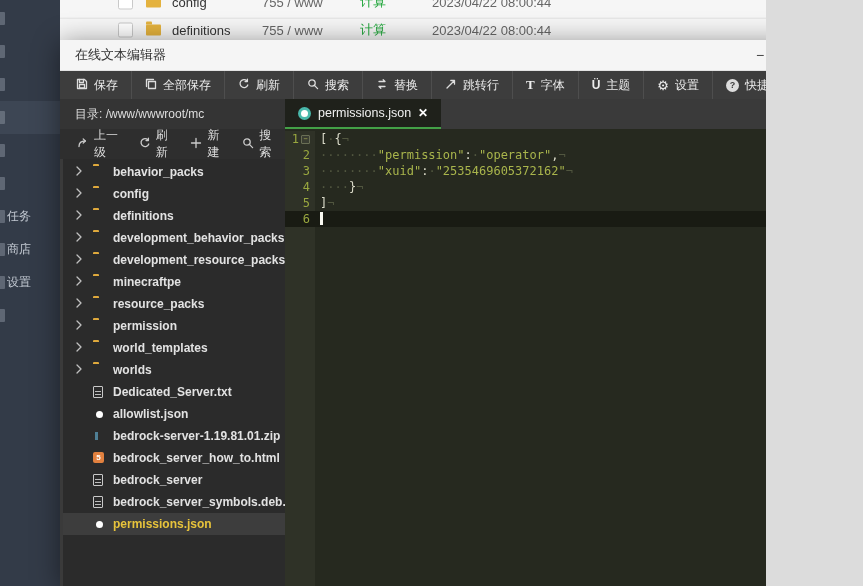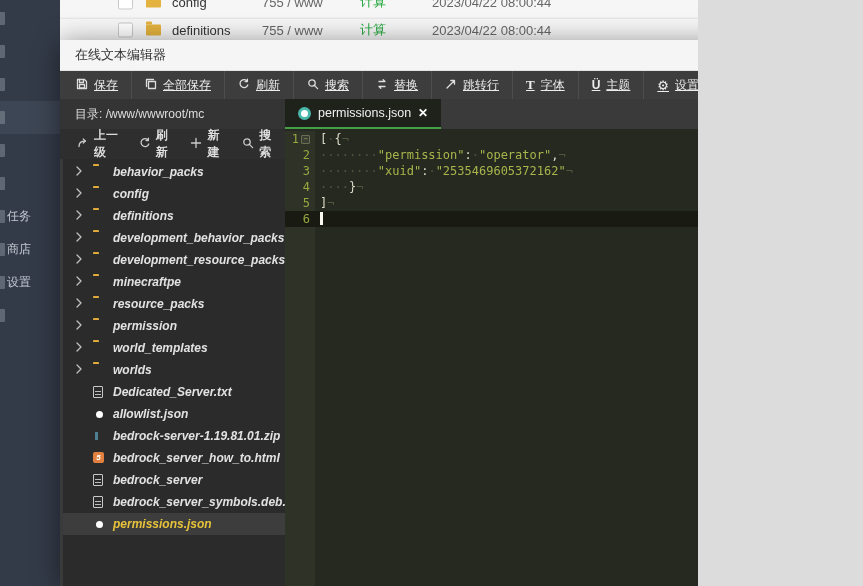--- a/index.html
+++ b/index.html
@@ -1,16 +1,16 @@
 <!DOCTYPE html>
 <html><head>
 <meta charset="utf-8">
 <style>
   html,body{margin:0;padding:0;background:#dcdcdc;}
-  .screen{position:relative;width:698px;height:586px;overflow:hidden;background:#f9a8d4;
+  .screen{position:relative;width:766px;height:586px;overflow:hidden;background:#f9a8d4;
     font-family:"Liberation Sans",sans-serif;-webkit-font-smoothing:antialiased;}
 
   
   .bg-layer{position:absolute;left:60px;top:0;right:0;bottom:0;
     background-color:#f6f6f6;
     background-image:repeating-linear-gradient(to bottom,#f6f6f6 0 37.3px,#e2e2e2 37.3px 38.3px);
     background-position:0 -19.3px;}
   .bg-row{position:absolute;left:0;right:0;}
   .bg-cell{position:absolute;top:50%;transform:translateY(-50%);font-size:13px;color:#444;white-space:nowrap;}
   .bg-checkbox{width:13px;height:13px;background:#fff;border:1px solid #c9c9c9;border-radius:2px;}
@@ -34,41 +34,41 @@
     display:flex;flex-direction:column;box-shadow:0 3px 26px rgba(0,0,0,.45);}
   .titlebar{height:30px;flex:none;background:#f5f5f5;border-bottom:1px solid #e3e3e3;
     display:flex;align-items:center;padding:0 15px;}
   .title{font-size:13px;color:#333;}
   .controls{margin-left:auto;display:flex;align-items:center;gap:15px;color:#444;}
   .ctrl{font-size:14px;line-height:1;cursor:pointer;display:flex;align-items:center;}
 
   .toolbar{height:28px;flex:none;background:#3d3d3d;display:flex;align-items:stretch;position:relative;}
   .tb-row{display:flex;align-items:stretch;padding-left:3px;}
   .tb-btn{display:flex;align-items:center;gap:6px;padding:0 13px;color:#ededed;font-size:12px;
-    border-right:1px solid rgba(255,255,255,.09);cursor:pointer;text-decoration:underline;}
+    border-right:1px solid rgba(255,255,255,.09);cursor:pointer;}
   .tb-btn svg{color:#ddd;}
   .g-font{font-family:"Liberation Serif",serif;font-weight:700;font-size:13px;}
   .g-theme{font-weight:700;font-size:12px;}
   .g-gear{font-size:13px;line-height:1;}
   .g-circle{width:13px;height:13px;border-radius:50%;background:#ddd;color:#3d3d3d;display:flex;
     align-items:center;justify-content:center;font-size:9px;font-weight:700;}
   .tb-collapse{position:absolute;right:0;top:0;width:33px;height:28px;background:#1e1e1e;
     display:flex;align-items:center;justify-content:center;color:#cfcfcf;cursor:pointer;}
 
   .main{flex:1;display:flex;min-height:0;}
   .left-panel{width:225px;flex:none;background:#2b2b2b;display:flex;flex-direction:column;min-height:0;}
   .dirbar{height:30px;flex:none;background:#343434;color:#ddd;font-size:12px;display:flex;
     align-items:center;padding-left:15px;white-space:nowrap;}
   .treebar{height:30px;flex:none;background:#2e2e2e;display:flex;align-items:center;color:#ddd;
-    font-size:12px;padding-left:8px;font-weight:bold;}
+    font-size:12px;padding-left:8px;}
   .tt-btn{display:flex;align-items:center;gap:5px;padding:0 9px;cursor:pointer;}
   .tt-btn svg{color:#ccc;}
 
   .tree{flex:1;overflow:hidden;padding-top:2px;border-left:3px solid #3a3a3a;position:relative;}
-  .tree-row{height:22px;position:relative;color:#e2e2e2;font-size:12px;font-weight:600;cursor:pointer;font-style:italic;}
+  .tree-row{height:22px;position:relative;color:#e2e2e2;font-size:12px;font-weight:600;cursor:pointer;}
   .tree-row.selected{background:#3d3d3d;color:#e7c33b;}
   .t-chev{position:absolute;left:10px;top:4px;color:#c0c0c0;}
   .t-icon{position:absolute;left:30px;top:5px;}
   .t-label{position:absolute;left:50px;top:50%;transform:translateY(-50%);white-space:nowrap;}
   .ic-folder{width:14px;height:10px;background:#dfa93c;border-radius:1px;position:relative;margin-top:1px;}
   .ic-folder:before{content:"";position:absolute;top:-2px;left:0;width:6px;height:2px;background:#dfa93c;border-radius:1px 1px 0 0;}
   .ic-doc{width:10px;height:12px;border:1px solid #c8c8c8;border-radius:1px;box-sizing:border-box;
     background:repeating-linear-gradient(to bottom,transparent 0 2px,#bdbdbd 2px 3px) center/6px 7px no-repeat;}
   .ic-json{width:13px;height:13px;border-radius:50%;background:#49b8ab;position:relative;}
   .ic-json i{position:absolute;left:3px;top:3px;width:7px;height:7px;border-radius:50%;background:#fff;}

